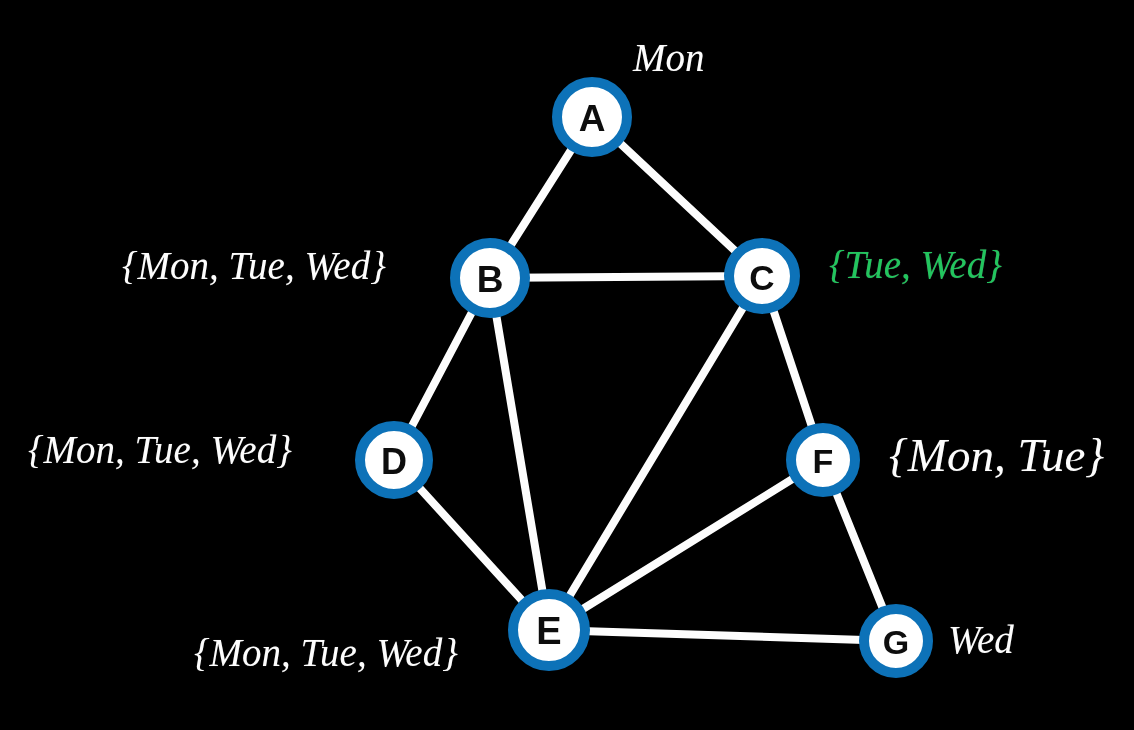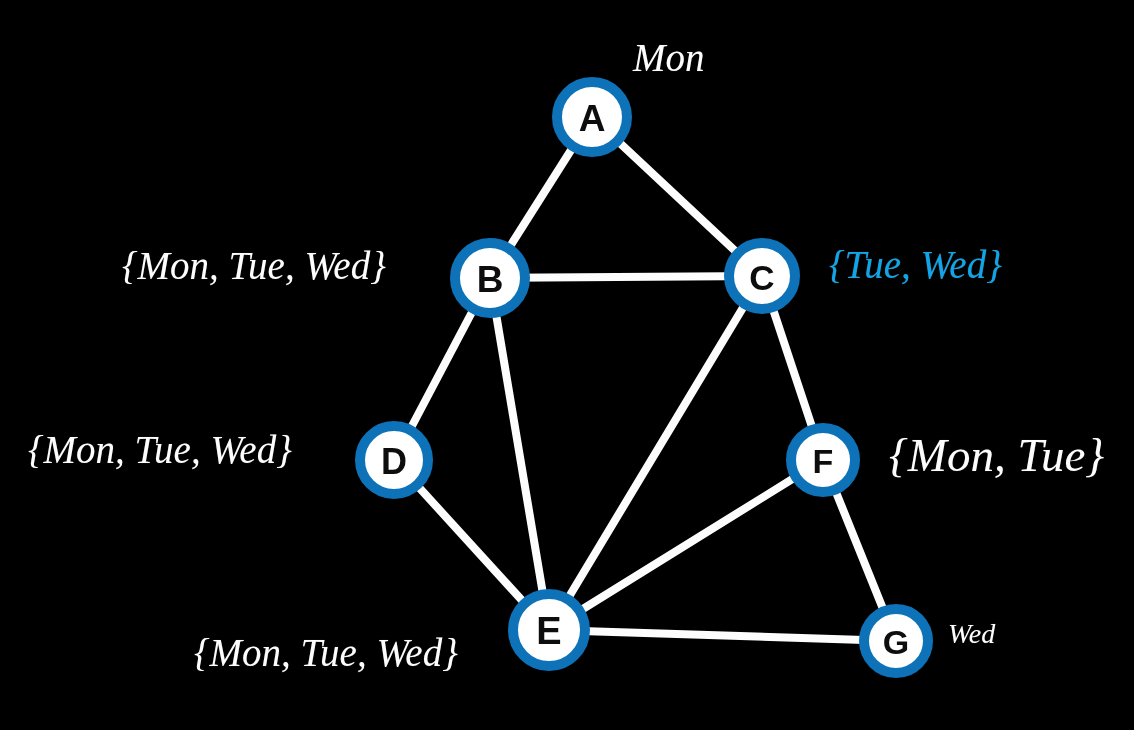--- a/index.html
+++ b/index.html
@@ -104,20 +104,20 @@
         <g>
           <circle cx="896" cy="641" r="32" class="node-ring" fill="#ffffff" stroke="#0d72b8" stroke-width="10"></circle>
           <text x="896" y="642" class="node-letter" fill="#0d0d0d" font-size="34">G</text>
         </g>
       </g>
   </svg>
 
   <div id="labels-layer">
       <div class="domain-label lab-right" style="left: 633px; top: 38px; font-size: 39px; color: rgb(253, 253, 253);">Mon</div>
       <div class="domain-label lab-left" style="left: 122px; top: 246px; font-size: 39px; color: rgb(253, 253, 253);">{Mon, Tue, Wed}</div>
-      <div class="domain-label lab-right" style="left: 829px; top: 245px; font-size: 39px; color: #0ea5e9;">{Tue, Wed}</div>
+      <div class="domain-label lab-right" style="left: 829px; top: 245px; font-size: 39px; color: #22c55e;">{Tue, Wed}</div>
       <div class="domain-label lab-left" style="left: 28px; top: 430px; font-size: 39px; color: rgb(253, 253, 253);">{Mon, Tue, Wed}</div>
       <div class="domain-label lab-left" style="left: 194px; top: 633px; font-size: 39px; color: rgb(253, 253, 253);">{Mon, Tue, Wed}</div>
       <div class="domain-label lab-right" style="left: 889px; top: 432px; font-size: 47px; color: rgb(253, 253, 253);">{Mon, Tue}</div>
-      <div class="domain-label lab-right" style="left: 948px; top: 620px; font-size: 28px; color: rgb(253, 253, 253);">Wed</div>
+      <div class="domain-label lab-right" style="left: 948px; top: 620px; font-size: 39px; color: rgb(253, 253, 253);">Wed</div>
     </div>
 
 </div>
 
 </body></html>

